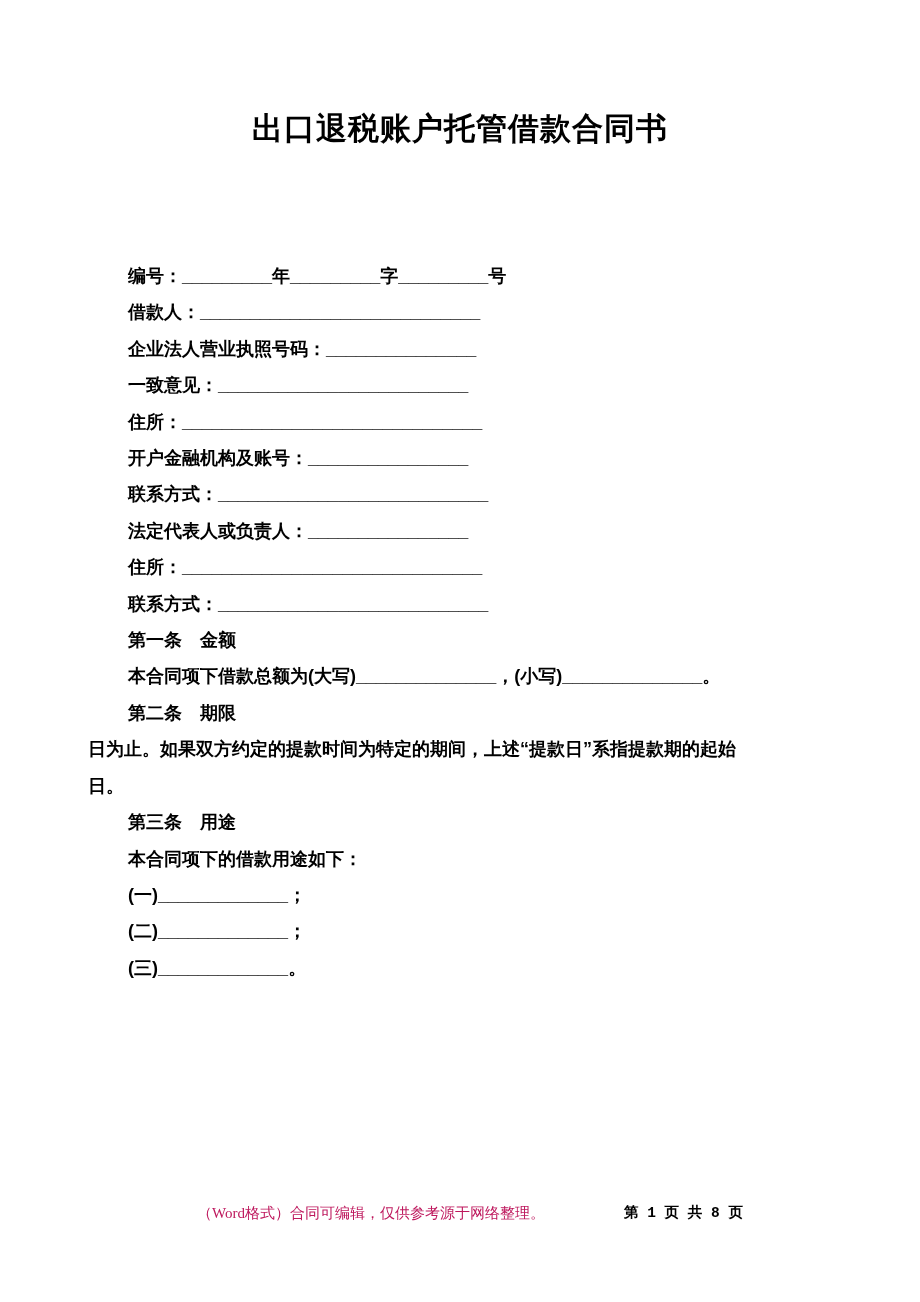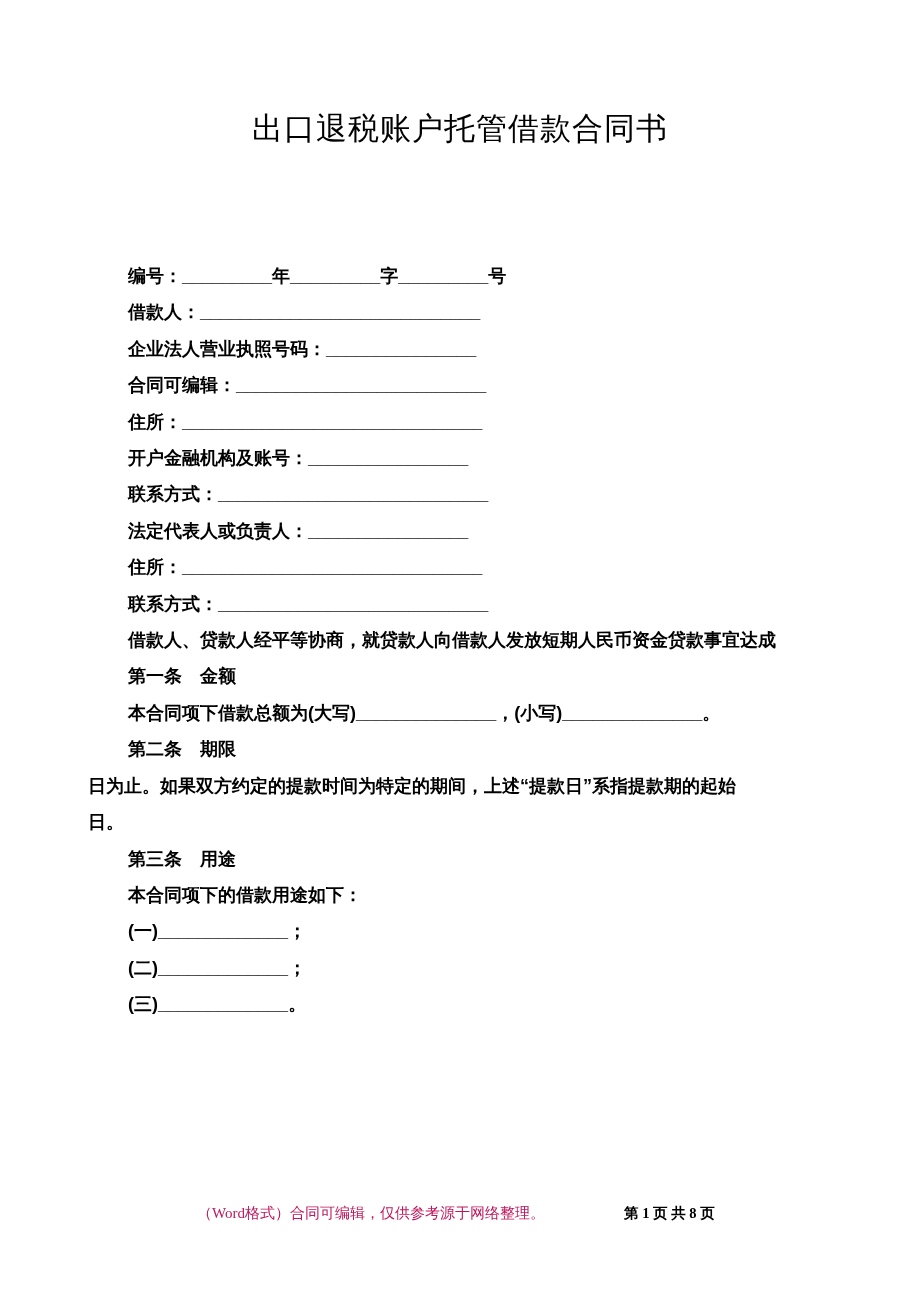--- a/index.html
+++ b/index.html
@@ -15,21 +15,21 @@
     overflow: hidden;
     color: #000000;
   }
   .doc-title {
     position: absolute;
     top: 110px;
     left: 0;
     right: 0;
     text-align: center;
     font-family: "Liberation Sans", "DejaVu Sans", sans-serif;
-    font-weight: 400;
+    font-weight: 700;
     font-size: 31px;
     line-height: 38px;
     letter-spacing: 1px;
     color: #000000;
   }
   .doc-body {
     position: absolute;
     top: 258px;
     left: 88px;
     width: 760px;
@@ -52,46 +52,45 @@
     font-family: "Liberation Serif", "DejaVu Serif", serif;
     font-weight: 400;
     font-size: 15px;
     line-height: 22px;
     color: #be185d;
   }
   .footer-page {
     position: absolute;
     left: 624px;
     top: 1203px;
-    font-family: Liberation Serif, serif;
+    font-family: Liberation Mono, monospace;
     font-weight: 700;
     font-size: 14.5px;
     line-height: 20px;
     color: #000000;
   }
 </style>
 </head>
 <body>
 
 <div id="page">
 
   <div class="doc-title">出口退税账户托管借款合同书</div>
 
   <div class="doc-body">
     <div class="ln ind">编号：_________年_________字_________号</div>
     <div class="ln ind">借款人：____________________________</div>
     <div class="ln ind">企业法人营业执照号码：_______________</div>
-    <div class="ln ind">合同可编辑：_________________________</div>
+    <div class="ln ind">一致意见：_________________________</div>
     <div class="ln ind">住所：______________________________</div>
     <div class="ln ind">开户金融机构及账号：________________</div>
     <div class="ln ind">联系方式：___________________________</div>
     <div class="ln ind">法定代表人或负责人：________________</div>
     <div class="ln ind">住所：______________________________</div>
     <div class="ln ind">联系方式：___________________________</div>
-    <div class="ln ind">借款人、贷款人经平等协商，就贷款人向借款人发放短期人民币资金贷款事宜达成</div>
     <div class="ln ind">第一条　金额</div>
     <div class="ln ind">本合同项下借款总额为(大写)______________，(小写)______________。</div>
     <div class="ln ind">第二条　期限</div>
     <div class="ln">日为止。如果双方约定的提款时间为特定的期间，上述“提款日”系指提款期的起始</div>
     <div class="ln">日。</div>
     <div class="ln ind">第三条　用途</div>
     <div class="ln ind">本合同项下的借款用途如下：</div>
     <div class="ln ind">(一)_____________；</div>
     <div class="ln ind">(二)_____________；</div>
     <div class="ln ind">(三)_____________。</div>

